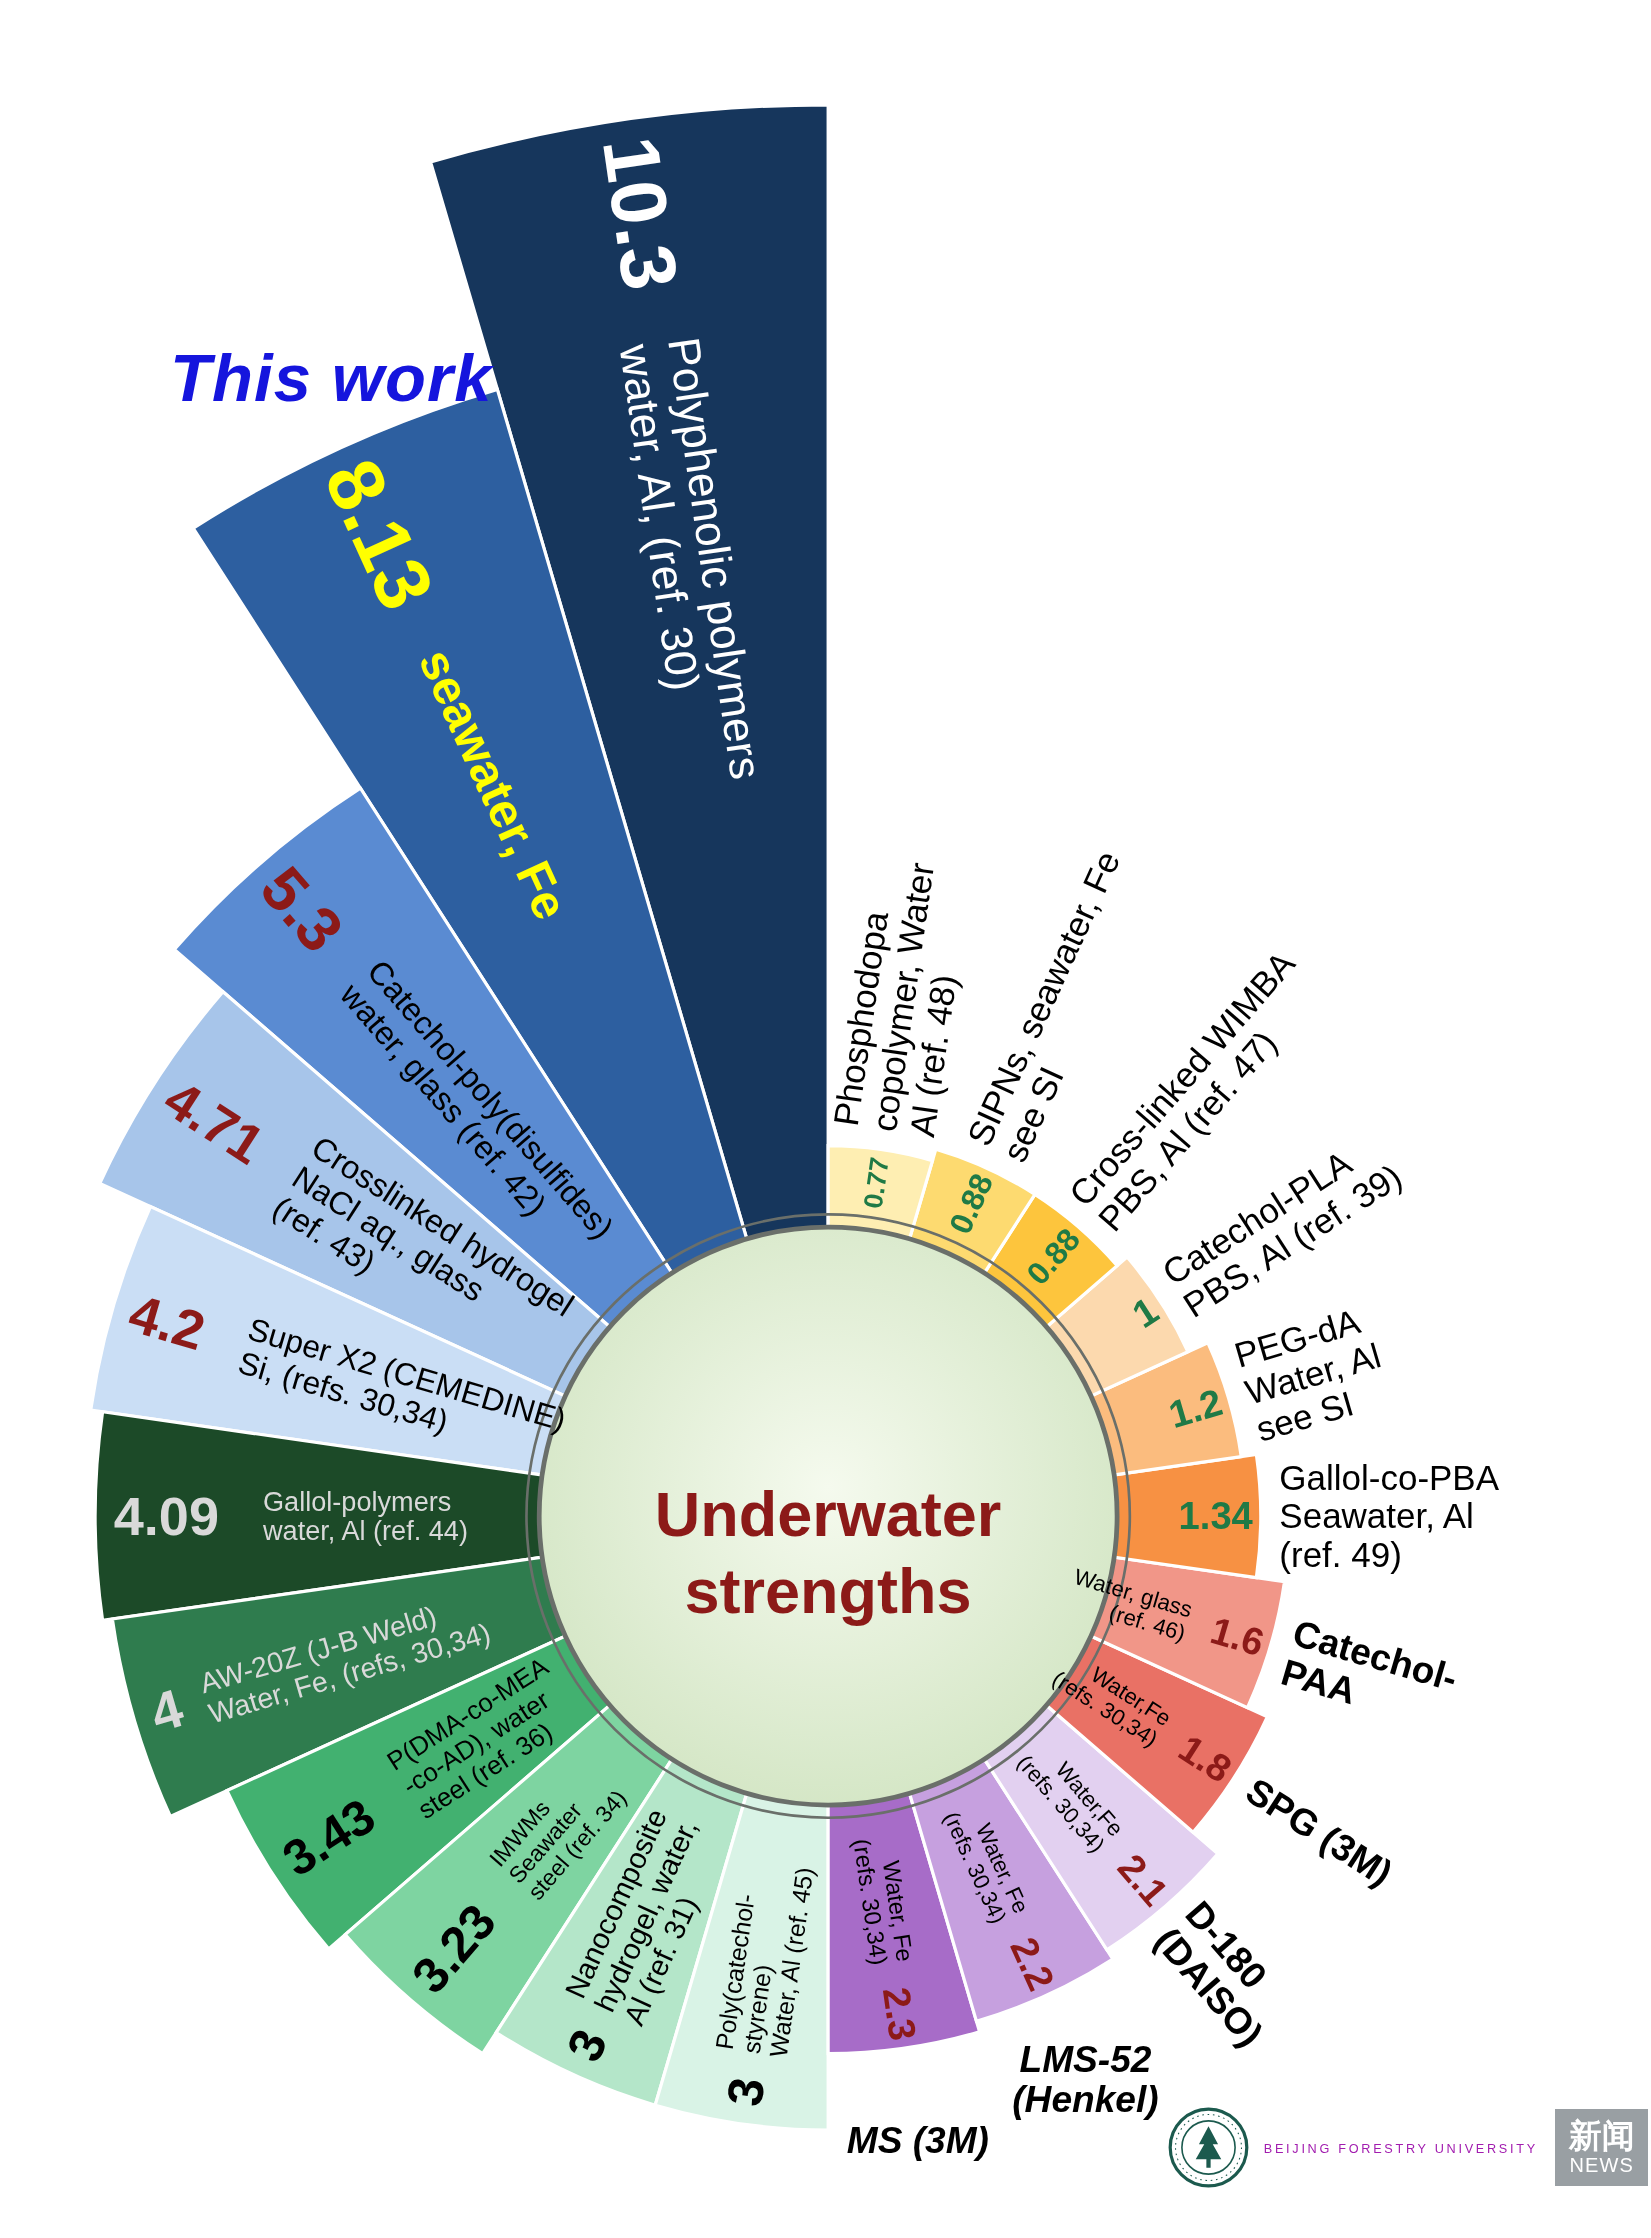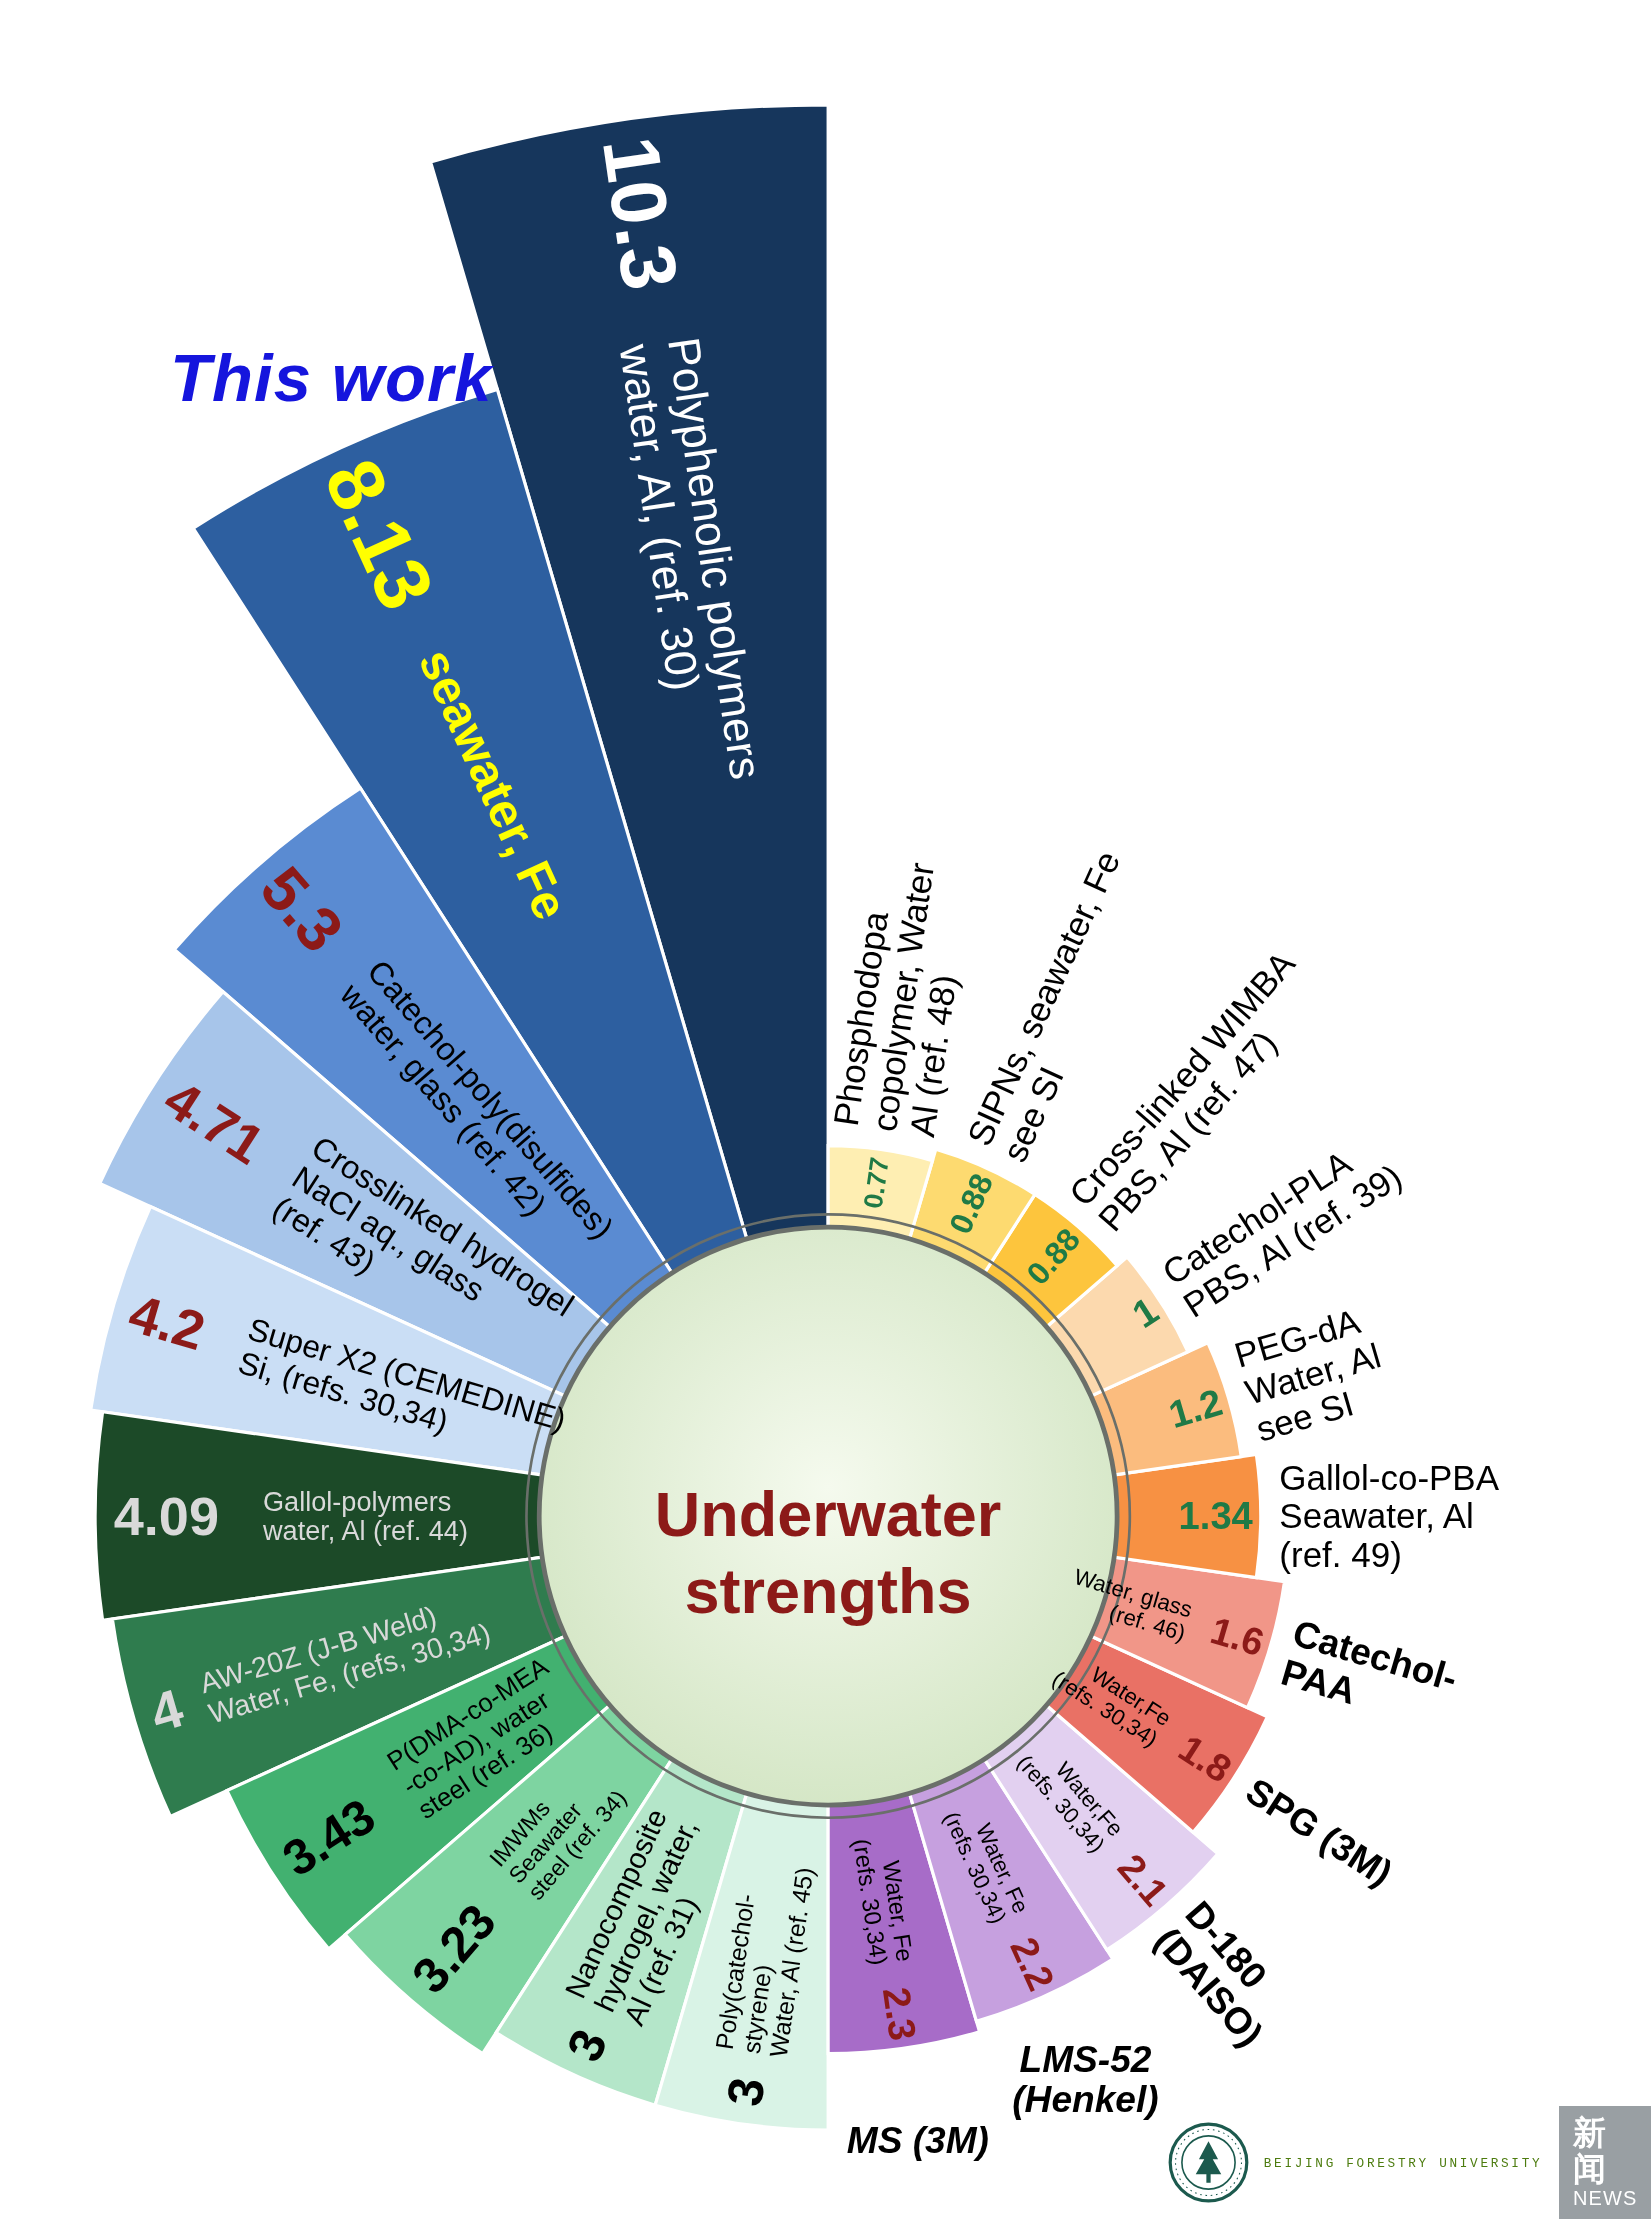--- a/index.html
+++ b/index.html
@@ -14,21 +14,21 @@
   .this-work{
     position:absolute;left:170px;top:339px;font-size:67px;font-weight:bold;
     font-style:italic;color:#1515dd;letter-spacing:1.1px;
   }
   .footer{
     position:absolute;left:1167px;top:2106px;display:flex;align-items:center;gap:13.8px;
   }
   .emblem{width:83px;height:83px;flex:0 0 auto;}
   .uni-block{display:flex;flex-direction:column;justify-content:center;}
   .uni-cn{font-family:"Liberation Serif",serif;font-weight:bold;font-size:51px;color:#1c5a4e;line-height:1.05;white-space:nowrap;}
-  .uni-en{font-size:12.7px;color:#4d7c0f;letter-spacing:2.7px;margin-top:3px;white-space:nowrap;font-family:Liberation Mono, monospace;}
+  .uni-en{font-size:12.7px;color:#a21caf;letter-spacing:2.7px;margin-top:3px;white-space:nowrap;}
   .news-box{
     background:#999fa3;color:#ffffff;display:flex;flex-direction:column;align-items:center;
     justify-content:center;padding:8.5px 13.8px;margin-left:3.2px;
   }
   .news-cn{font-size:33px;font-weight:bold;line-height:1.1;}
   .news-en{font-size:20px;letter-spacing:1.1px;}
 </style>
 </head>
 <body>
 

